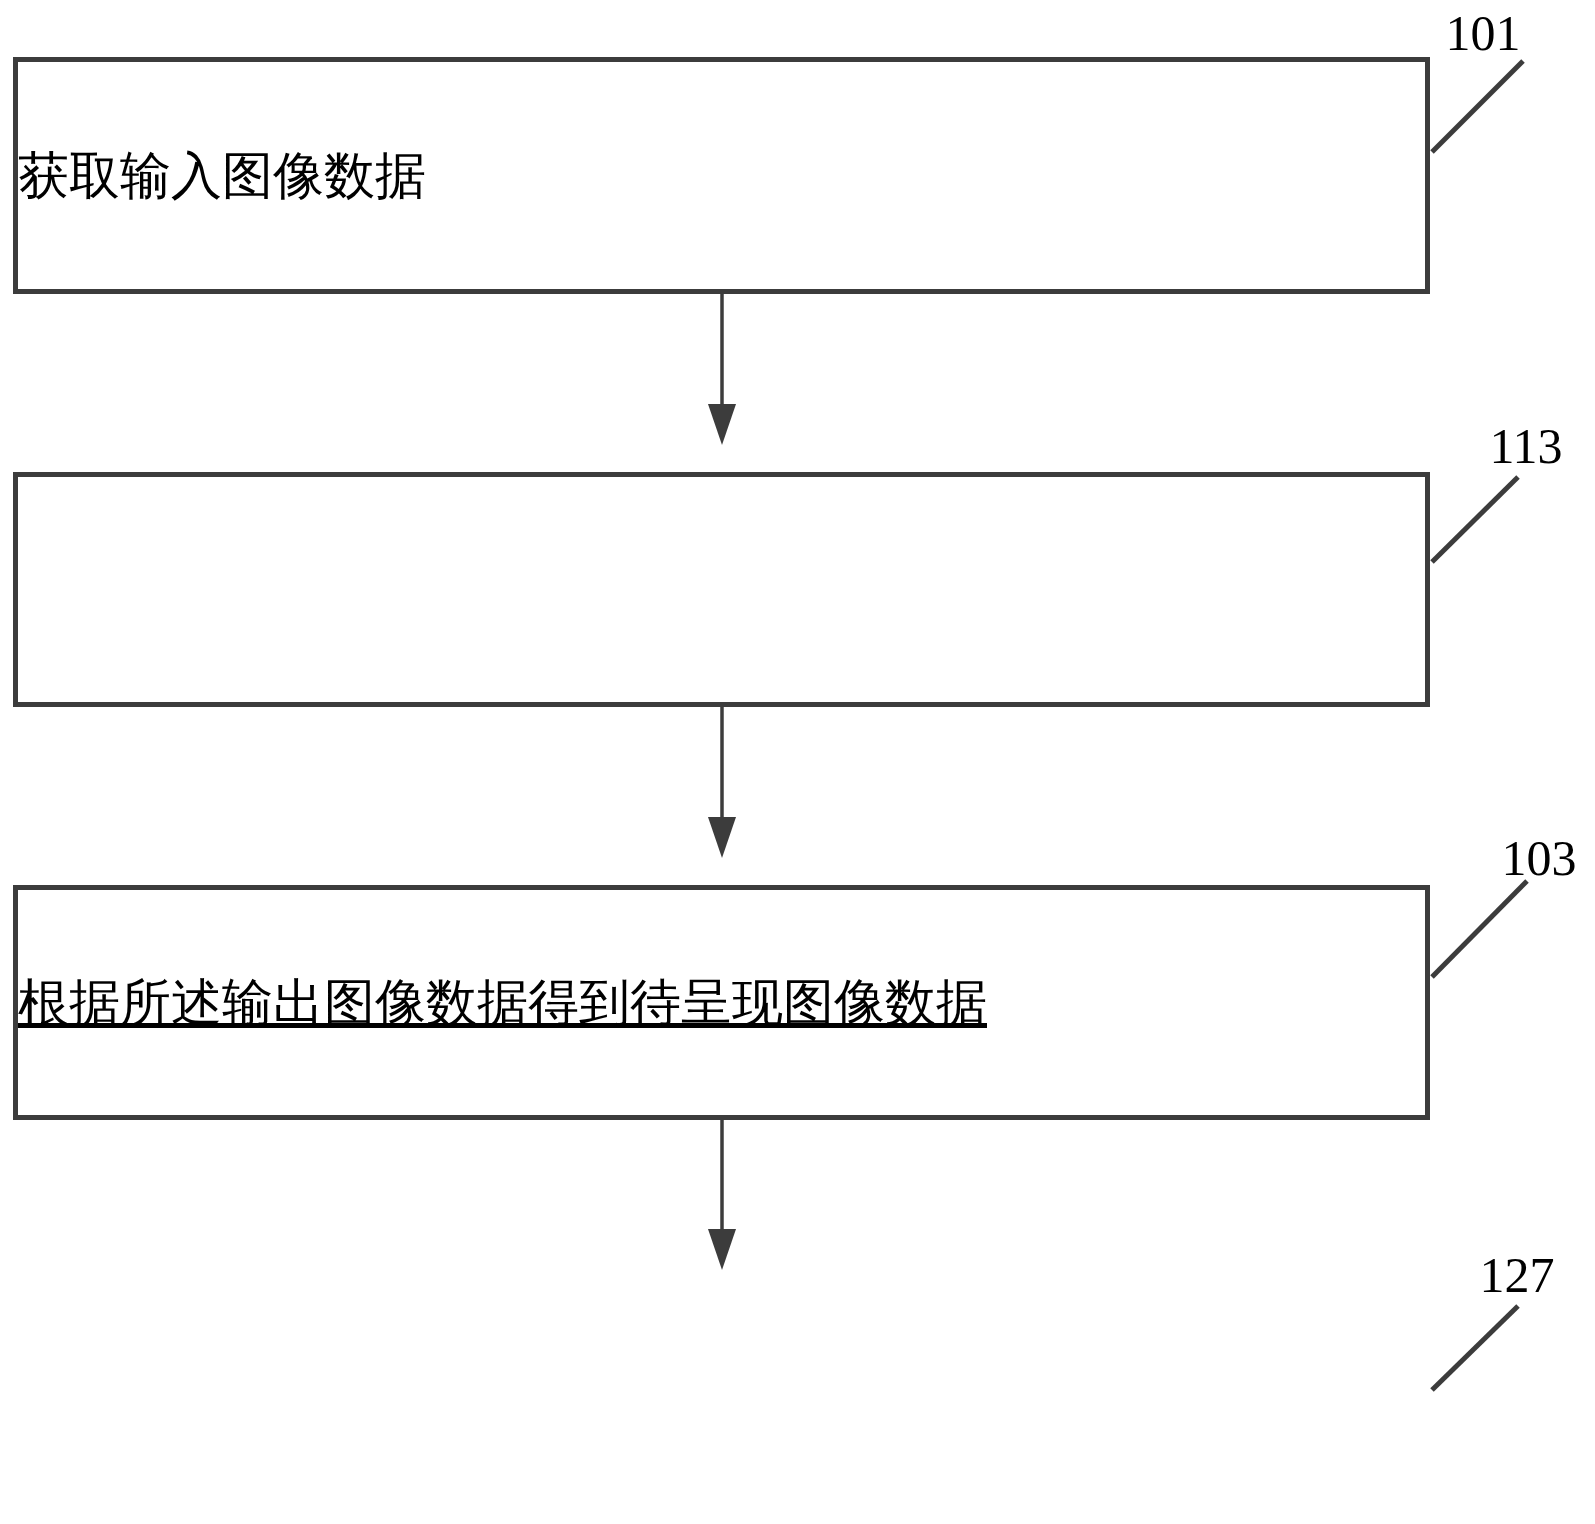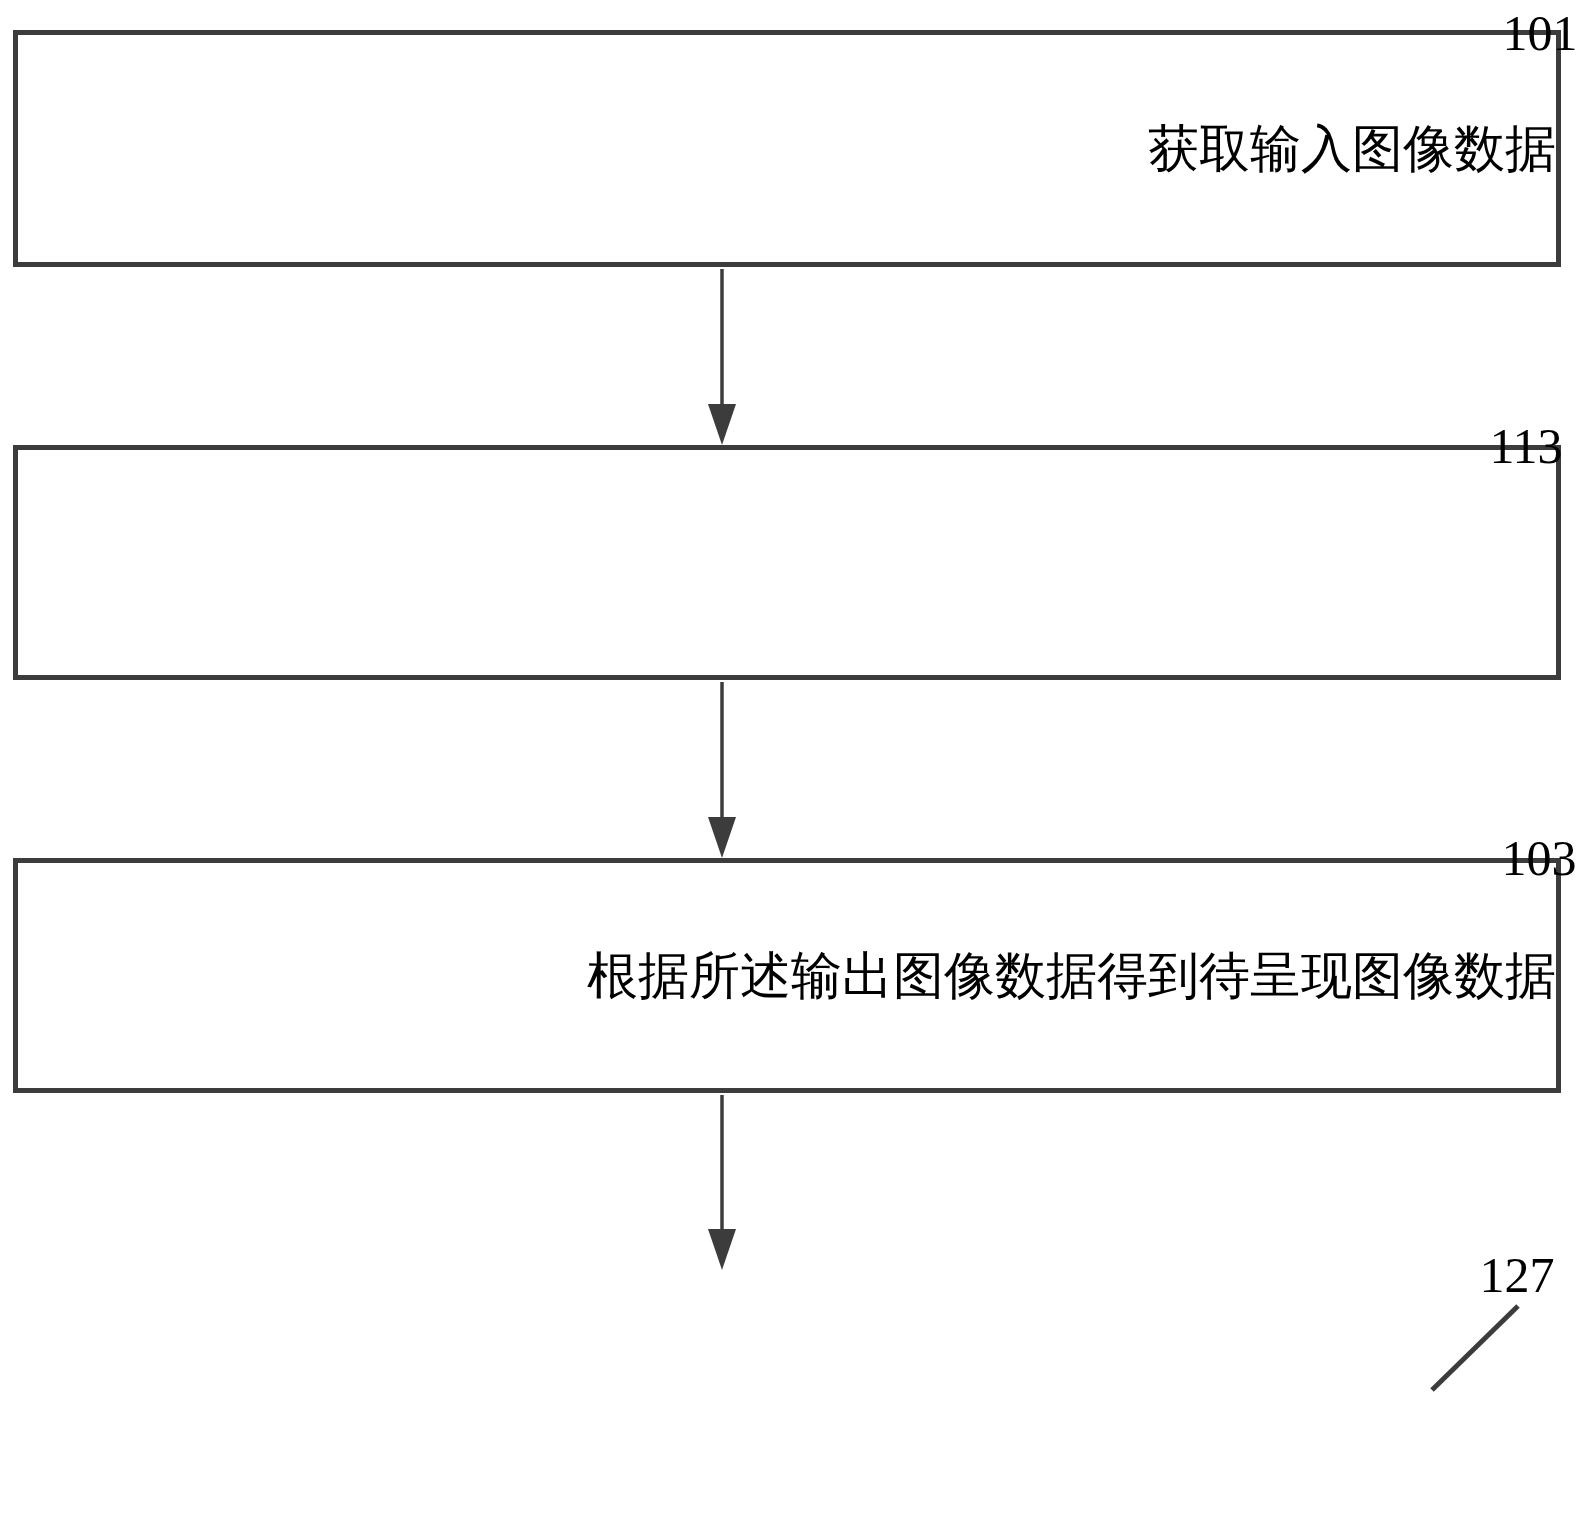--- a/index.html
+++ b/index.html
@@ -31,29 +31,30 @@
     fill: var(--line, #3c3c3c);
     stroke: none;
   }
   .connectors line.leader {
     stroke: var(--line, #3c3c3c);
     stroke-width: 5;
   }
   .flow-box {
     position: absolute;
     left: 13px;
-    width: 1548px;
+    width: 1417px;
     box-sizing: border-box;
     border: 5px solid var(--line, #3c3c3c);
     background: var(--background, #ffffff);
     display: flex;
     flex-direction: column;
     justify-content: center;
-    align-items: flex-end;
+    align-items: flex-start;
     text-align: center;
+    margin-top: 27px;
   }
   .flow-box .line {
     display: block;
     font-size: 51px;
     line-height: 70px;
     color: var(--text, #000000);
     white-space: nowrap;
   }
   .step-label {
     position: absolute;
@@ -91,23 +92,23 @@
     <line class="leader" x1="1432" y1="1390" x2="1518" y2="1306"></line>
   </svg>
 
   <div class="flow-box" style="top:30px; height:237px;">
     <span class="line">获取输入图像数据</span>
   </div>
 
   <div class="flow-box" style="top:445px; height:235px;">
   </div>
 
-  <div class="flow-box" style="top:858px; height:235px;">
+  <div class="flow-box" style="top:858px; height:235px;text-decoration:underline;">
     <span class="line">根据所述输出图像数据得到待呈现图像数据</span>
   </div>
 
 
-  <div class="step-label" style="left:1540px; top:33px;">101</div>
+  <div class="step-label" style="left:1483px; top:33px;">101</div>
   <div class="step-label" style="left:1526px; top:446px;">113</div>
   <div class="step-label" style="left:1539px; top:858px;">103</div>
   <div class="step-label" style="left:1517px; top:1275px;">127</div>
 
 </div>
 
 </body></html>

